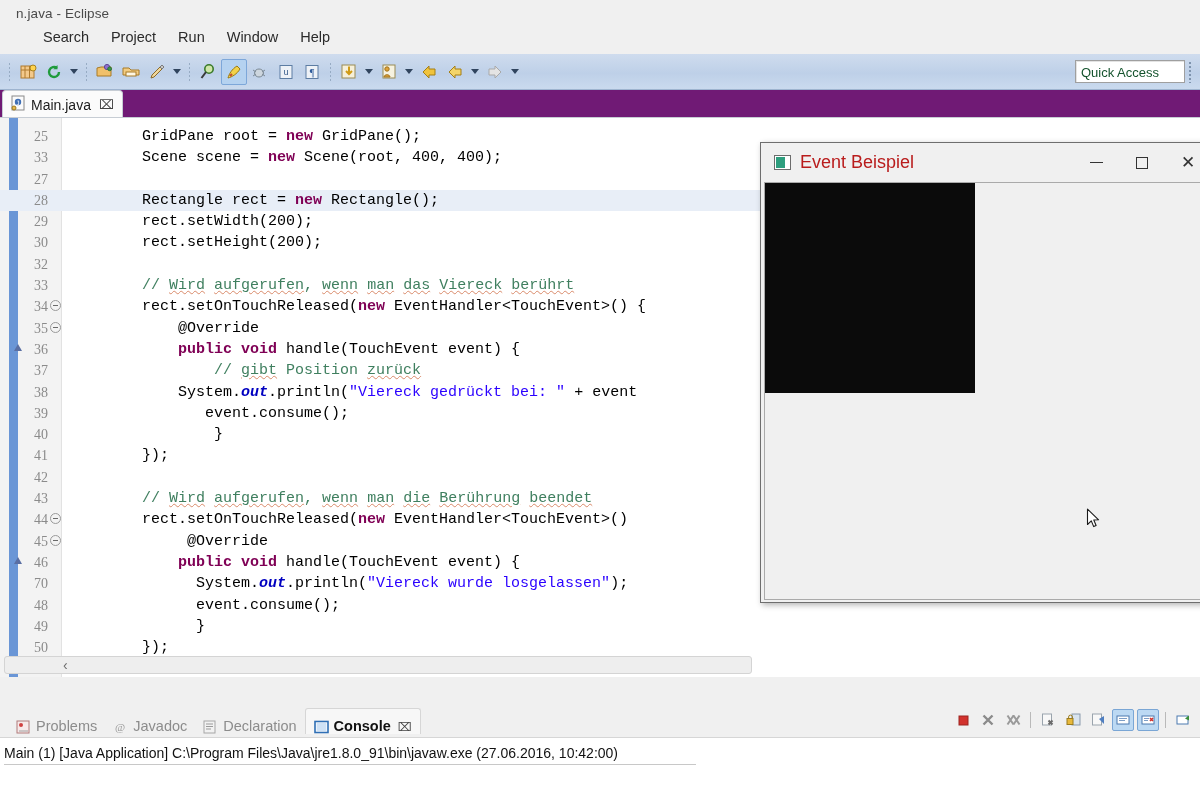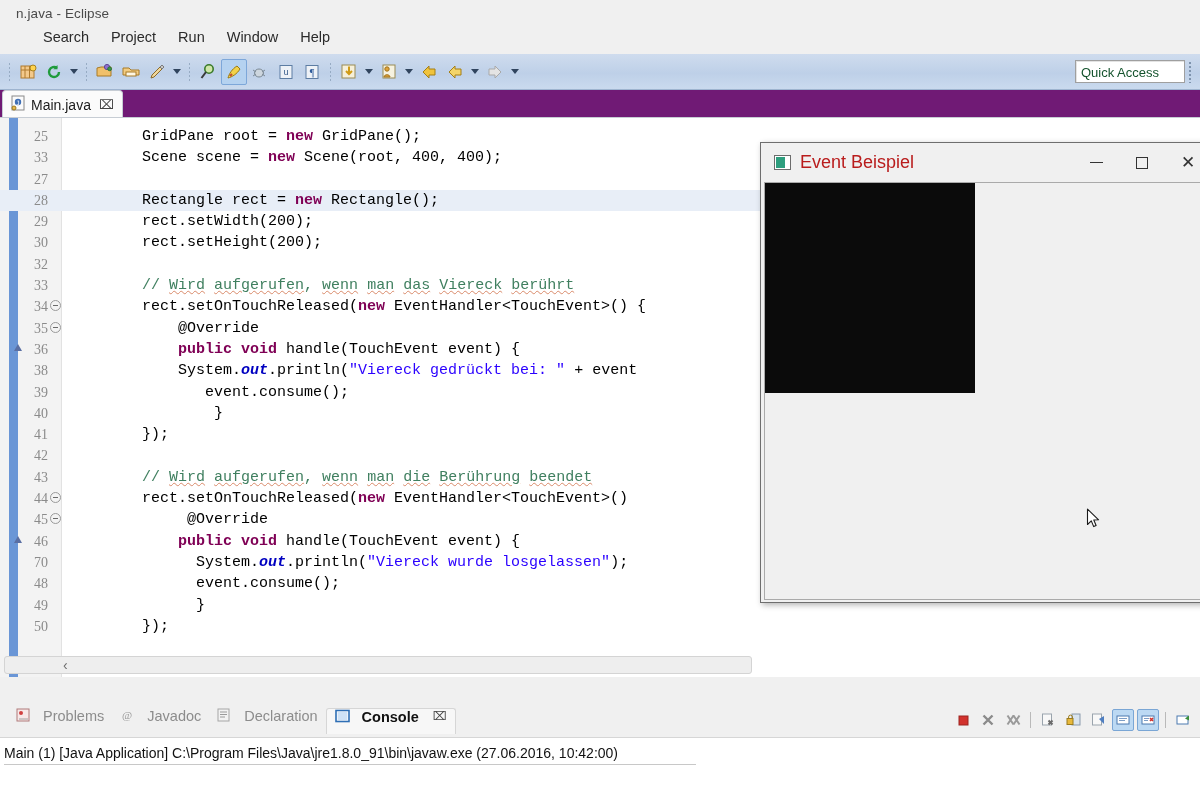--- a/index.html
+++ b/index.html
@@ -197,21 +197,21 @@
   
   .bottom {
     position: absolute; left: 0; top: 705px; width: 1200px; height: 95px;
     background: #f0f0f0;
   }
   .btabs {
     position: absolute; left: 0; top: 0; width: 1200px; height: 32px;
     display: flex; align-items: center; padding-left: 8px; gap: 0px;
   }
   .btab {
-    display: flex; align-items: flex-start; gap: 12px; height: 26px; padding: 0 8px;
+    display: flex; align-items: flex-end; gap: 5px; height: 26px; padding: 0 8px;
     font-size: 14.5px; color: #8c8c8c; border-radius: 3px 3px 0 0;
   }
   .btab.active {
     color: #111; font-weight: bold; background: #f7f7f7;
     border: 1px solid #d6d6d6; border-bottom: none;
   }
   .btab .bclose { font-size: 12px; color: #444; font-weight: normal; margin-left: 2px; }
   .btab-icon { width: 15px; height: 14px; position: relative; }
   .console-tools {
     position: absolute; right: 6px; top: 4px; display: flex; align-items: center; gap: 3px;
@@ -383,20 +383,21 @@
           <div class="ln"><span class="num">33</span><span class="txt">        <span class="t">Scene scene = </span><span class="kw">new</span><span class="t"> Scene(root, 400, 400);</span></span></div>
           <div class="ln"><span class="num">27</span><span class="txt"></span></div>
           <div class="ln hl"><span class="num">28</span><span class="txt">        <span class="t">Rectangle rect = </span><span class="kw">new</span><span class="t"> Rectangle();</span></span></div>
           <div class="ln"><span class="num">29</span><span class="txt">        <span class="t">rect.setWidth(200);</span></span></div>
           <div class="ln"><span class="num">30</span><span class="txt">        <span class="t">rect.setHeight(200);</span></span></div>
           <div class="ln"><span class="num">32</span><span class="txt"></span></div>
           <div class="ln"><span class="num">33</span><span class="txt">        <span class="cm">// <span class="sq">Wird</span> <span class="sq">aufgerufen</span>, <span class="sq">wenn</span> <span class="sq">man</span> <span class="sq">das</span> <span class="sq">Viereck</span> <span class="sq">berührt</span></span></span></div>
           <div class="ln"><span class="num">34</span><span class="fold"></span><span class="txt">        <span class="t">rect.setOnTouchReleased(</span><span class="kw">new</span><span class="t"> EventHandler&lt;TouchEvent&gt;() {</span></span></div>
           <div class="ln"><span class="num">35</span><span class="fold"></span><span class="txt">            <span class="t">@Override</span></span></div>
           <div class="ln"><span class="num">36</span><span class="mark"></span><span class="txt">            <span class="kw">public void</span><span class="t"> handle(TouchEvent event) {</span></span></div>
+          <div class="ln"><span class="num">37</span><span class="txt">                <span class="cm">// <span class="sq">gibt</span> Position <span class="sq">zurück</span></span></span></div>
           <div class="ln"><span class="num">38</span><span class="txt">            <span class="t">System.</span><span class="fld">out</span><span class="t">.println(</span><span class="str">"Viereck gedrückt bei: "</span><span class="t"> + event</span></span></div>
           <div class="ln"><span class="num">39</span><span class="txt">               <span class="t">event.consume();</span></span></div>
           <div class="ln"><span class="num">40</span><span class="txt">                <span class="t">}</span></span></div>
           <div class="ln"><span class="num">41</span><span class="txt">        <span class="t">});</span></span></div>
           <div class="ln"><span class="num">42</span><span class="txt"></span></div>
           <div class="ln"><span class="num">43</span><span class="txt">        <span class="cm">// <span class="sq">Wird</span> <span class="sq">aufgerufen</span>, <span class="sq">wenn</span> <span class="sq">man</span> <span class="sq">die</span> <span class="sq">Berührung</span> <span class="sq">beendet</span></span></span></div>
           <div class="ln"><span class="num">44</span><span class="fold"></span><span class="txt">        <span class="t">rect.setOnTouchReleased(</span><span class="kw">new</span><span class="t"> EventHandler&lt;TouchEvent&gt;()</span></span></div>
           <div class="ln"><span class="num">45</span><span class="fold"></span><span class="txt">             <span class="t">@Override</span></span></div>
           <div class="ln"><span class="num">46</span><span class="mark"></span><span class="txt">            <span class="kw">public void</span><span class="t"> handle(TouchEvent event) {</span></span></div>
           <div class="ln"><span class="num">70</span><span class="txt">              <span class="t">System.</span><span class="fld">out</span><span class="t">.println(</span><span class="str">"Viereck wurde losgelassen"</span><span class="t">);</span></span></div>

